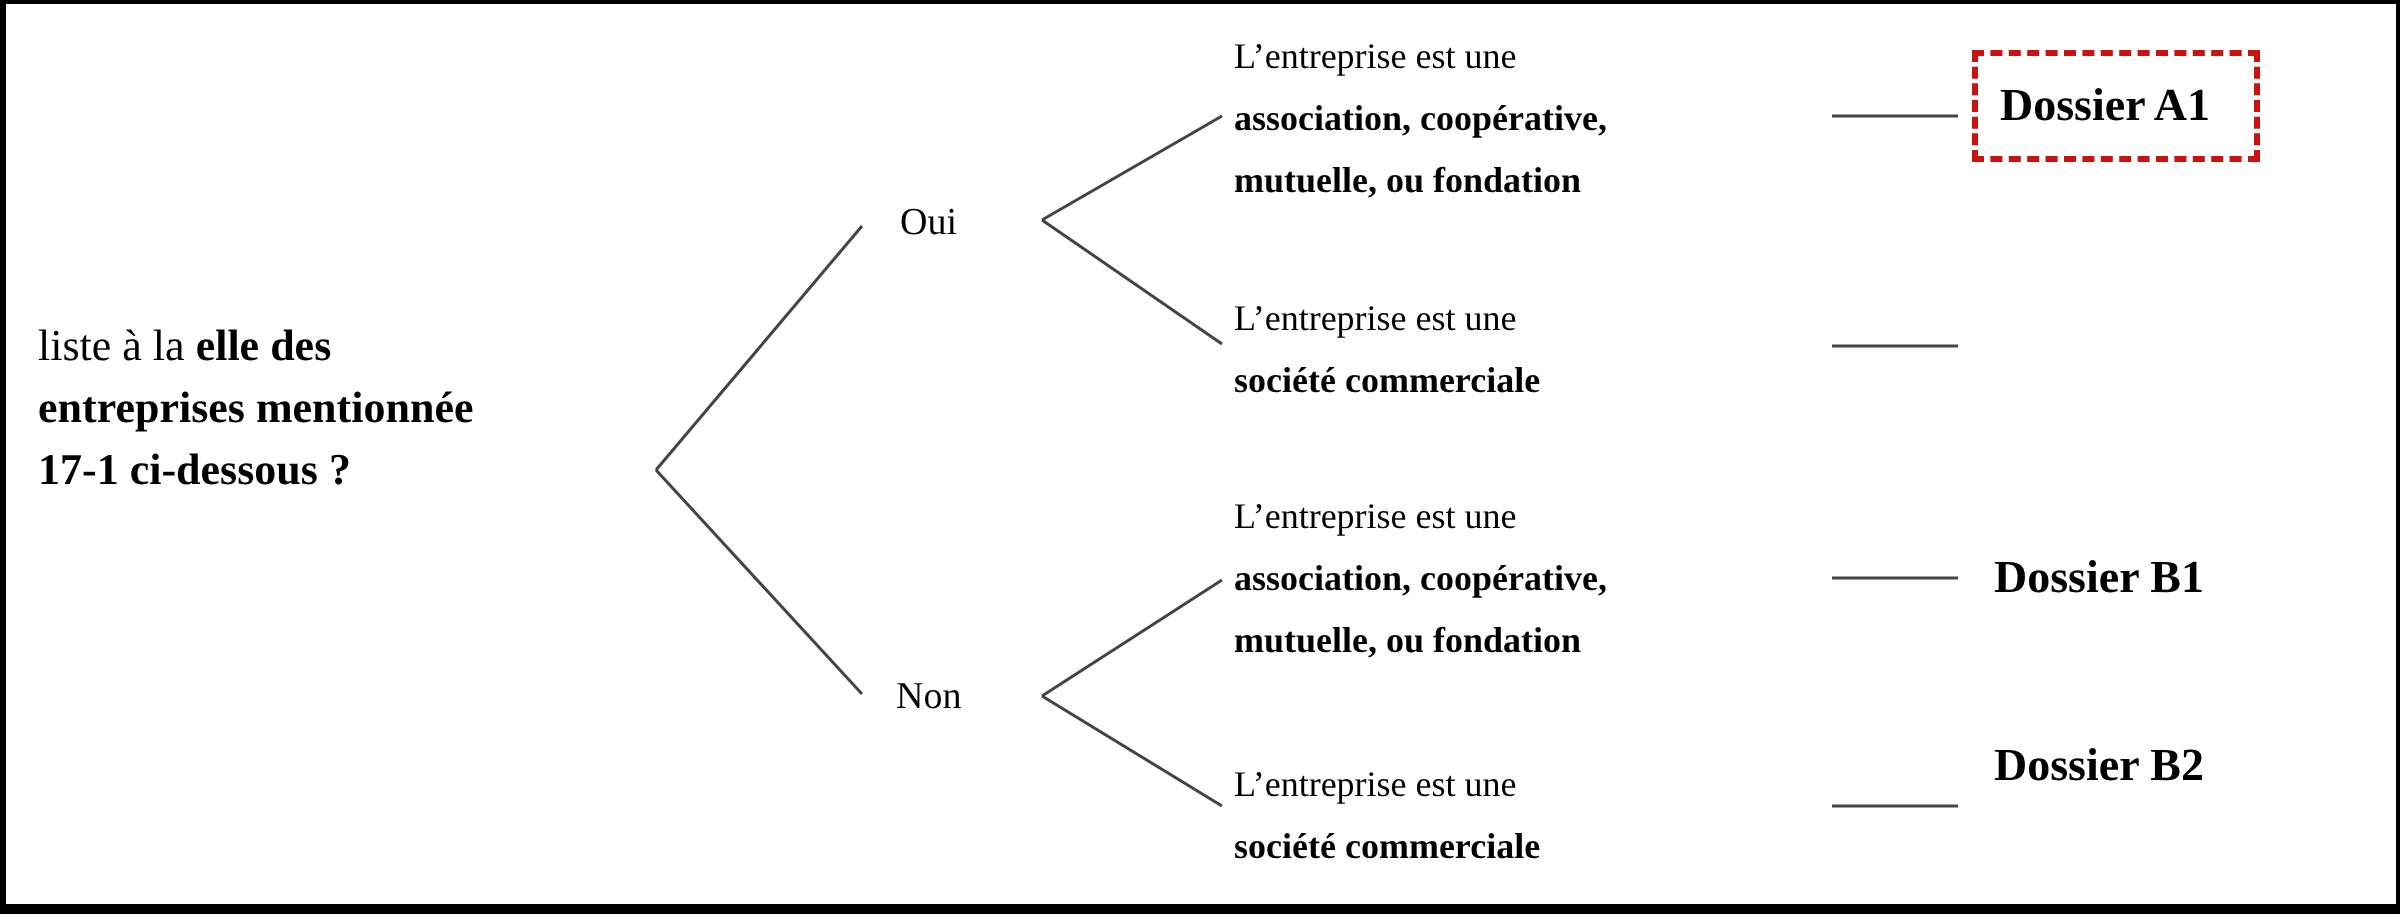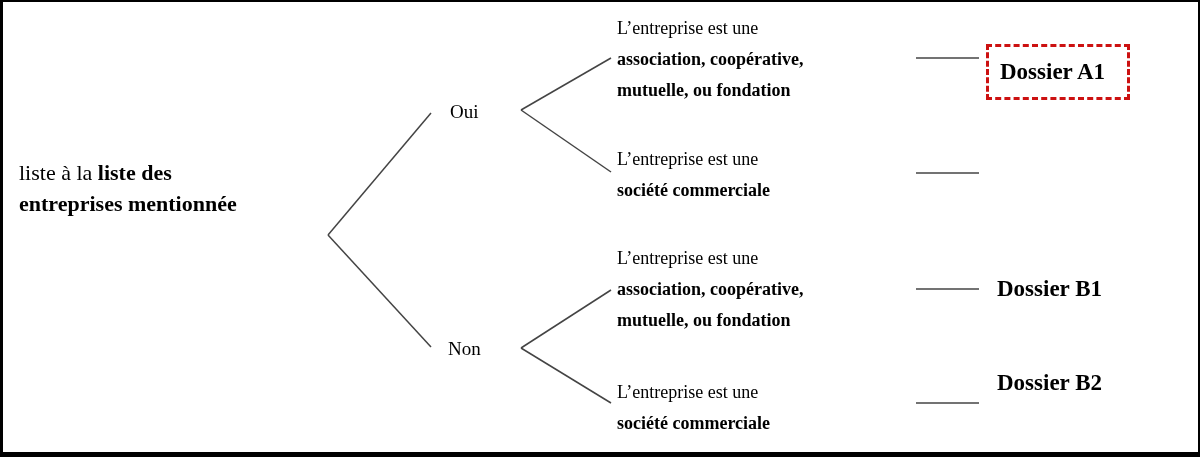--- a/index.html
+++ b/index.html
@@ -10,21 +10,21 @@
     font-family:"Liberation Serif","DejaVu Serif",serif; overflow:hidden;
   }
   .abs { position:absolute; }
   svg.connectors { position:absolute; left:0; top:0; width:1198px; height:450px; }
   .question { left:16px; top:155px; width:322px; font-size:22px; line-height:31px; }
   .b { font-weight:bold; }
   .branch-label { font-size:19px; line-height:28px; }
   .outcome { left:614px; width:312px; font-size:18px; line-height:31px; }
   .dossier { font-size:23px; font-weight:bold; line-height:26px; white-space:nowrap; }
   .dossier-box {
-    left:983px; top:42px; width:144px; height:56px; box-sizing:border-box;
+    left:983px; top:23px; width:144px; height:56px; box-sizing:border-box;
     border:3px dashed var(--hl,#cc1111);
     display:flex; align-items:center; padding-left:11px;
   }
 </style>
 </head>
 <body>
 
 <div class="frame">
 
   <svg class="connectors" viewBox="0 0 1198 450" xmlns="http://www.w3.org/2000/svg">
@@ -36,22 +36,23 @@
       <path d="M518,346 L608,288"></path>
       <path d="M518,346 L608,401"></path>
       <path d="M913,56 L976,56"></path>
       <path d="M913,171 L976,171"></path>
       <path d="M913,287 L976,287"></path>
       <path d="M913,401 L976,401"></path>
     </g>
   </svg>
 
   <div class="abs question">
-    <div><span>liste à la </span><span class="b">liste des</span></div>
+    <div><span>liste à la </span><span class="b">elle des</span></div>
     <div><span></span><span class="b">entreprises mentionnée</span></div>
+    <div><span></span><span class="b">17-1 ci-dessous ?</span></div>
   </div>
 
   <div class="abs branch-label" style="left:447px; top:96px;">Oui</div>
   <div class="abs branch-label" style="left:445px; top:333px;">Non</div>
 
   <div class="abs outcome" style="top:11px;">
     <div>L’entreprise est une</div>
     <div class="b">association, coopérative,</div>
     <div class="b">mutuelle, ou fondation</div>
   </div>

